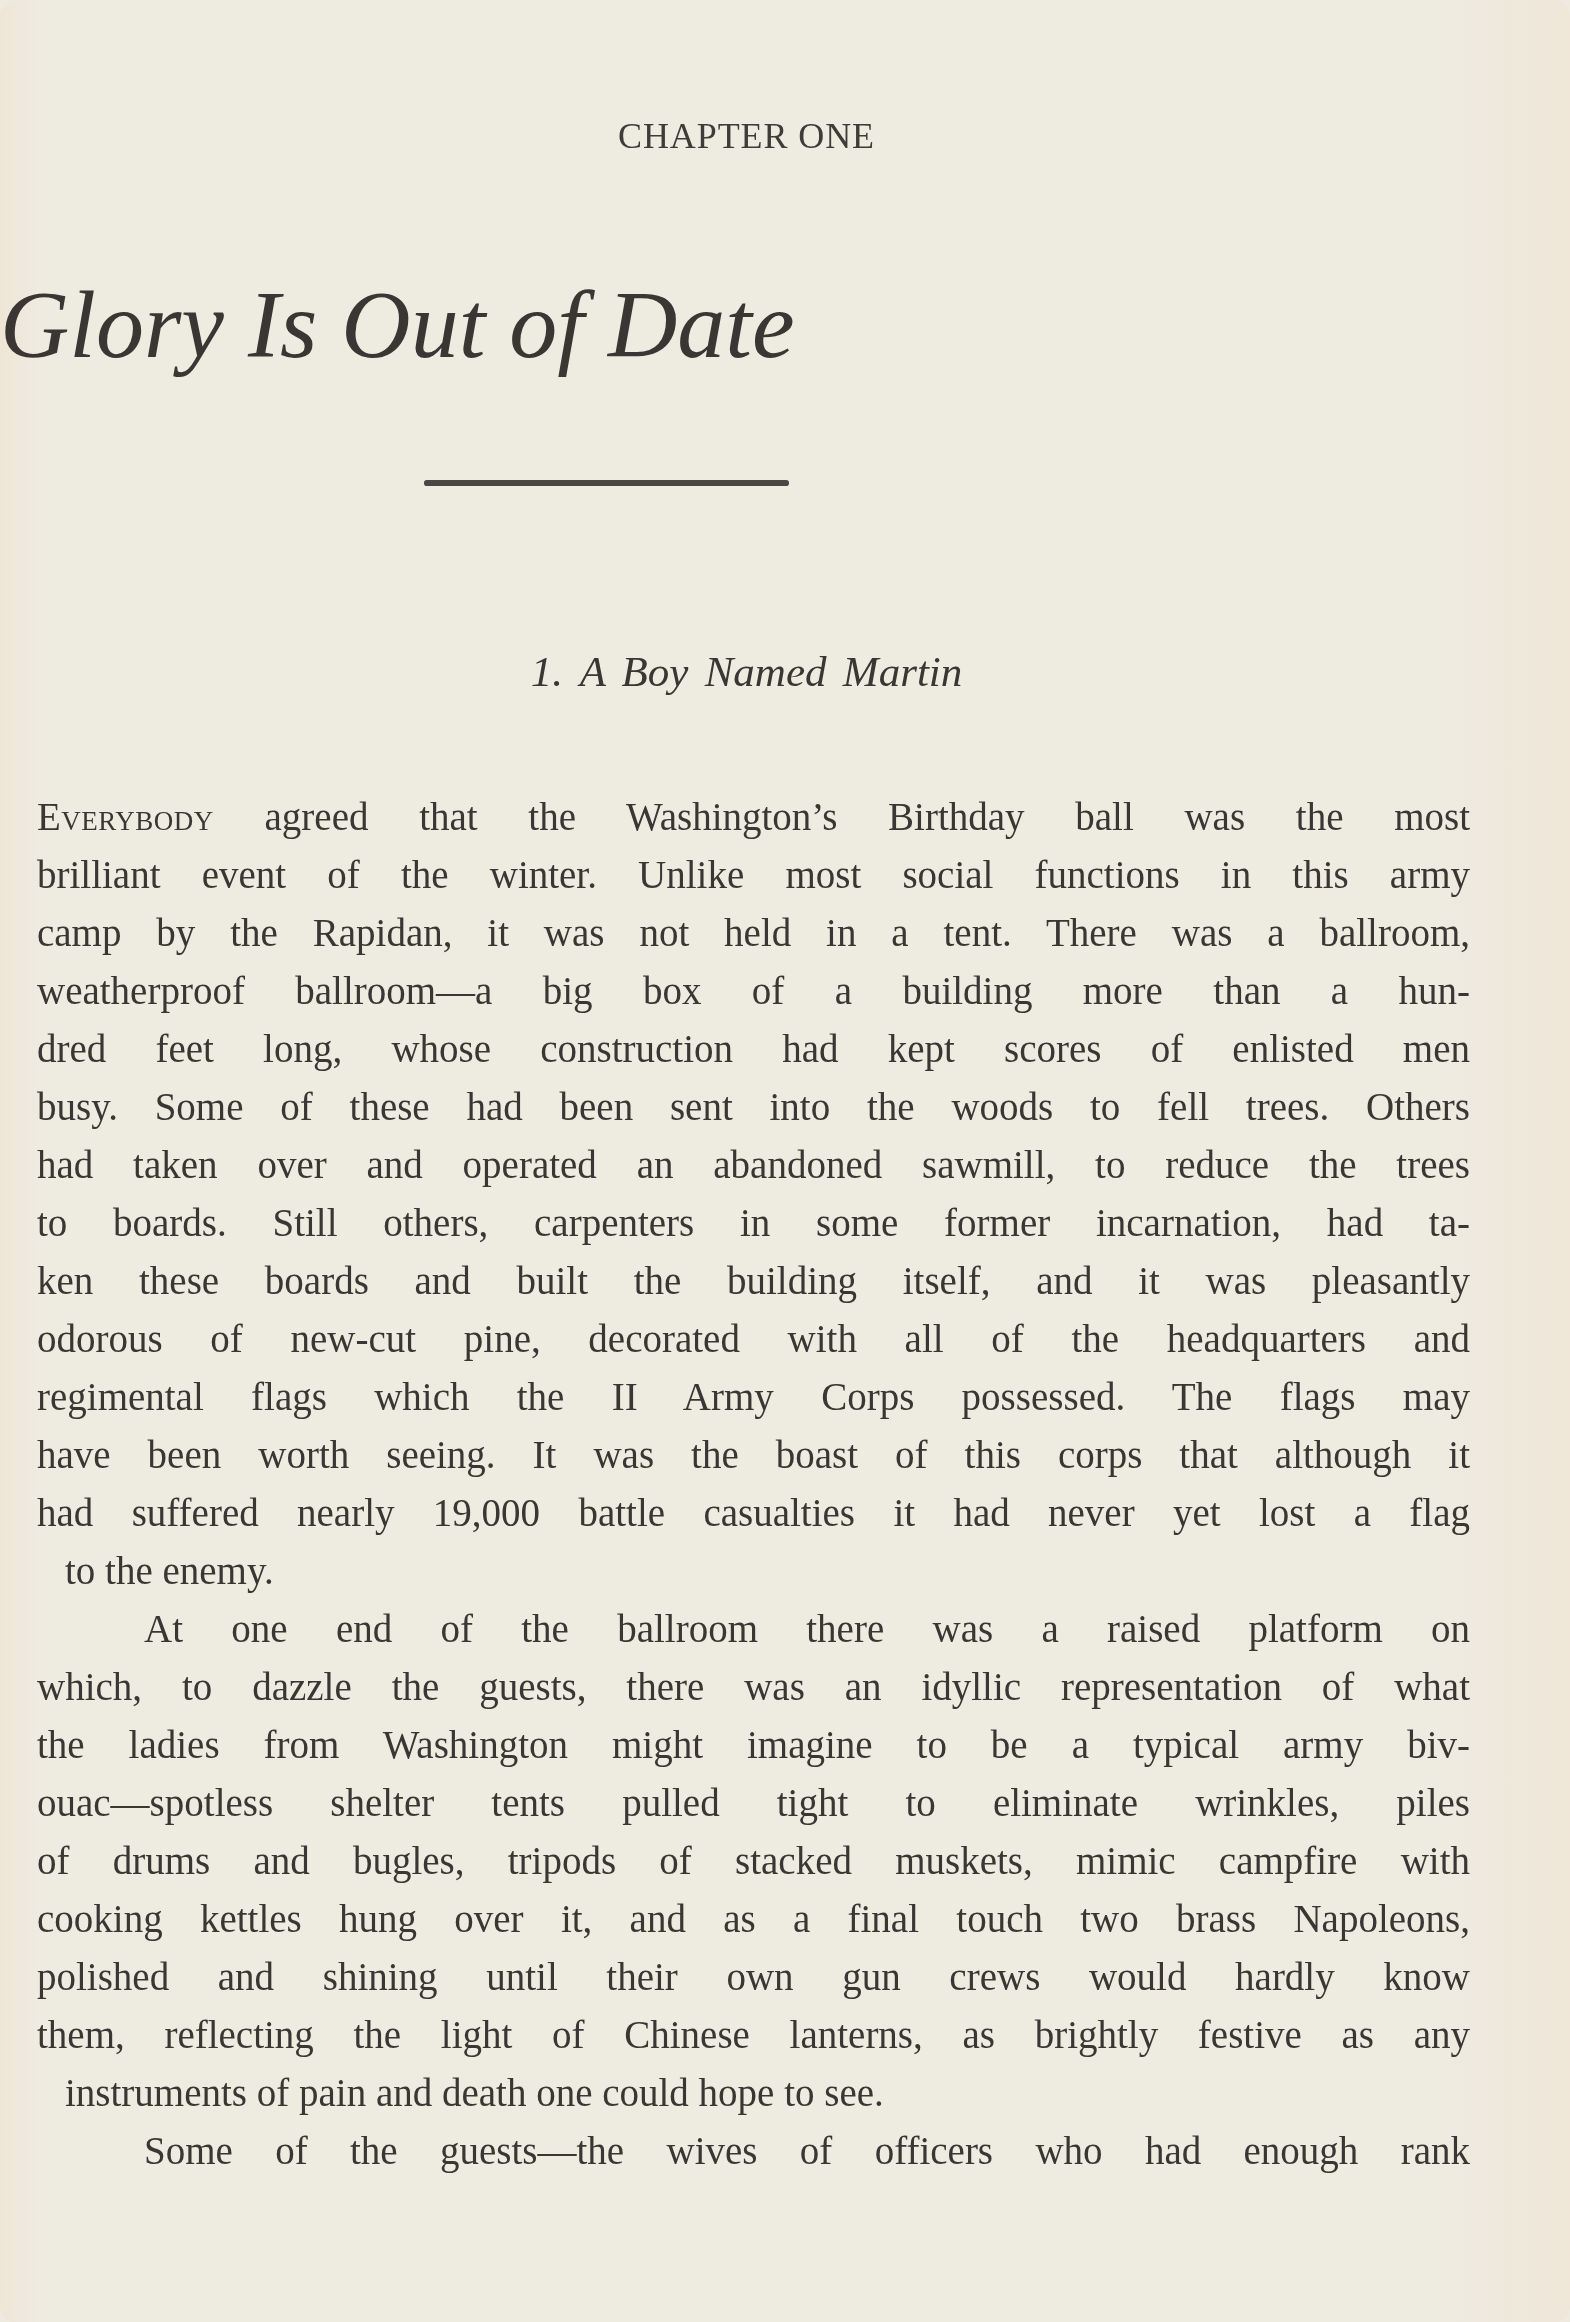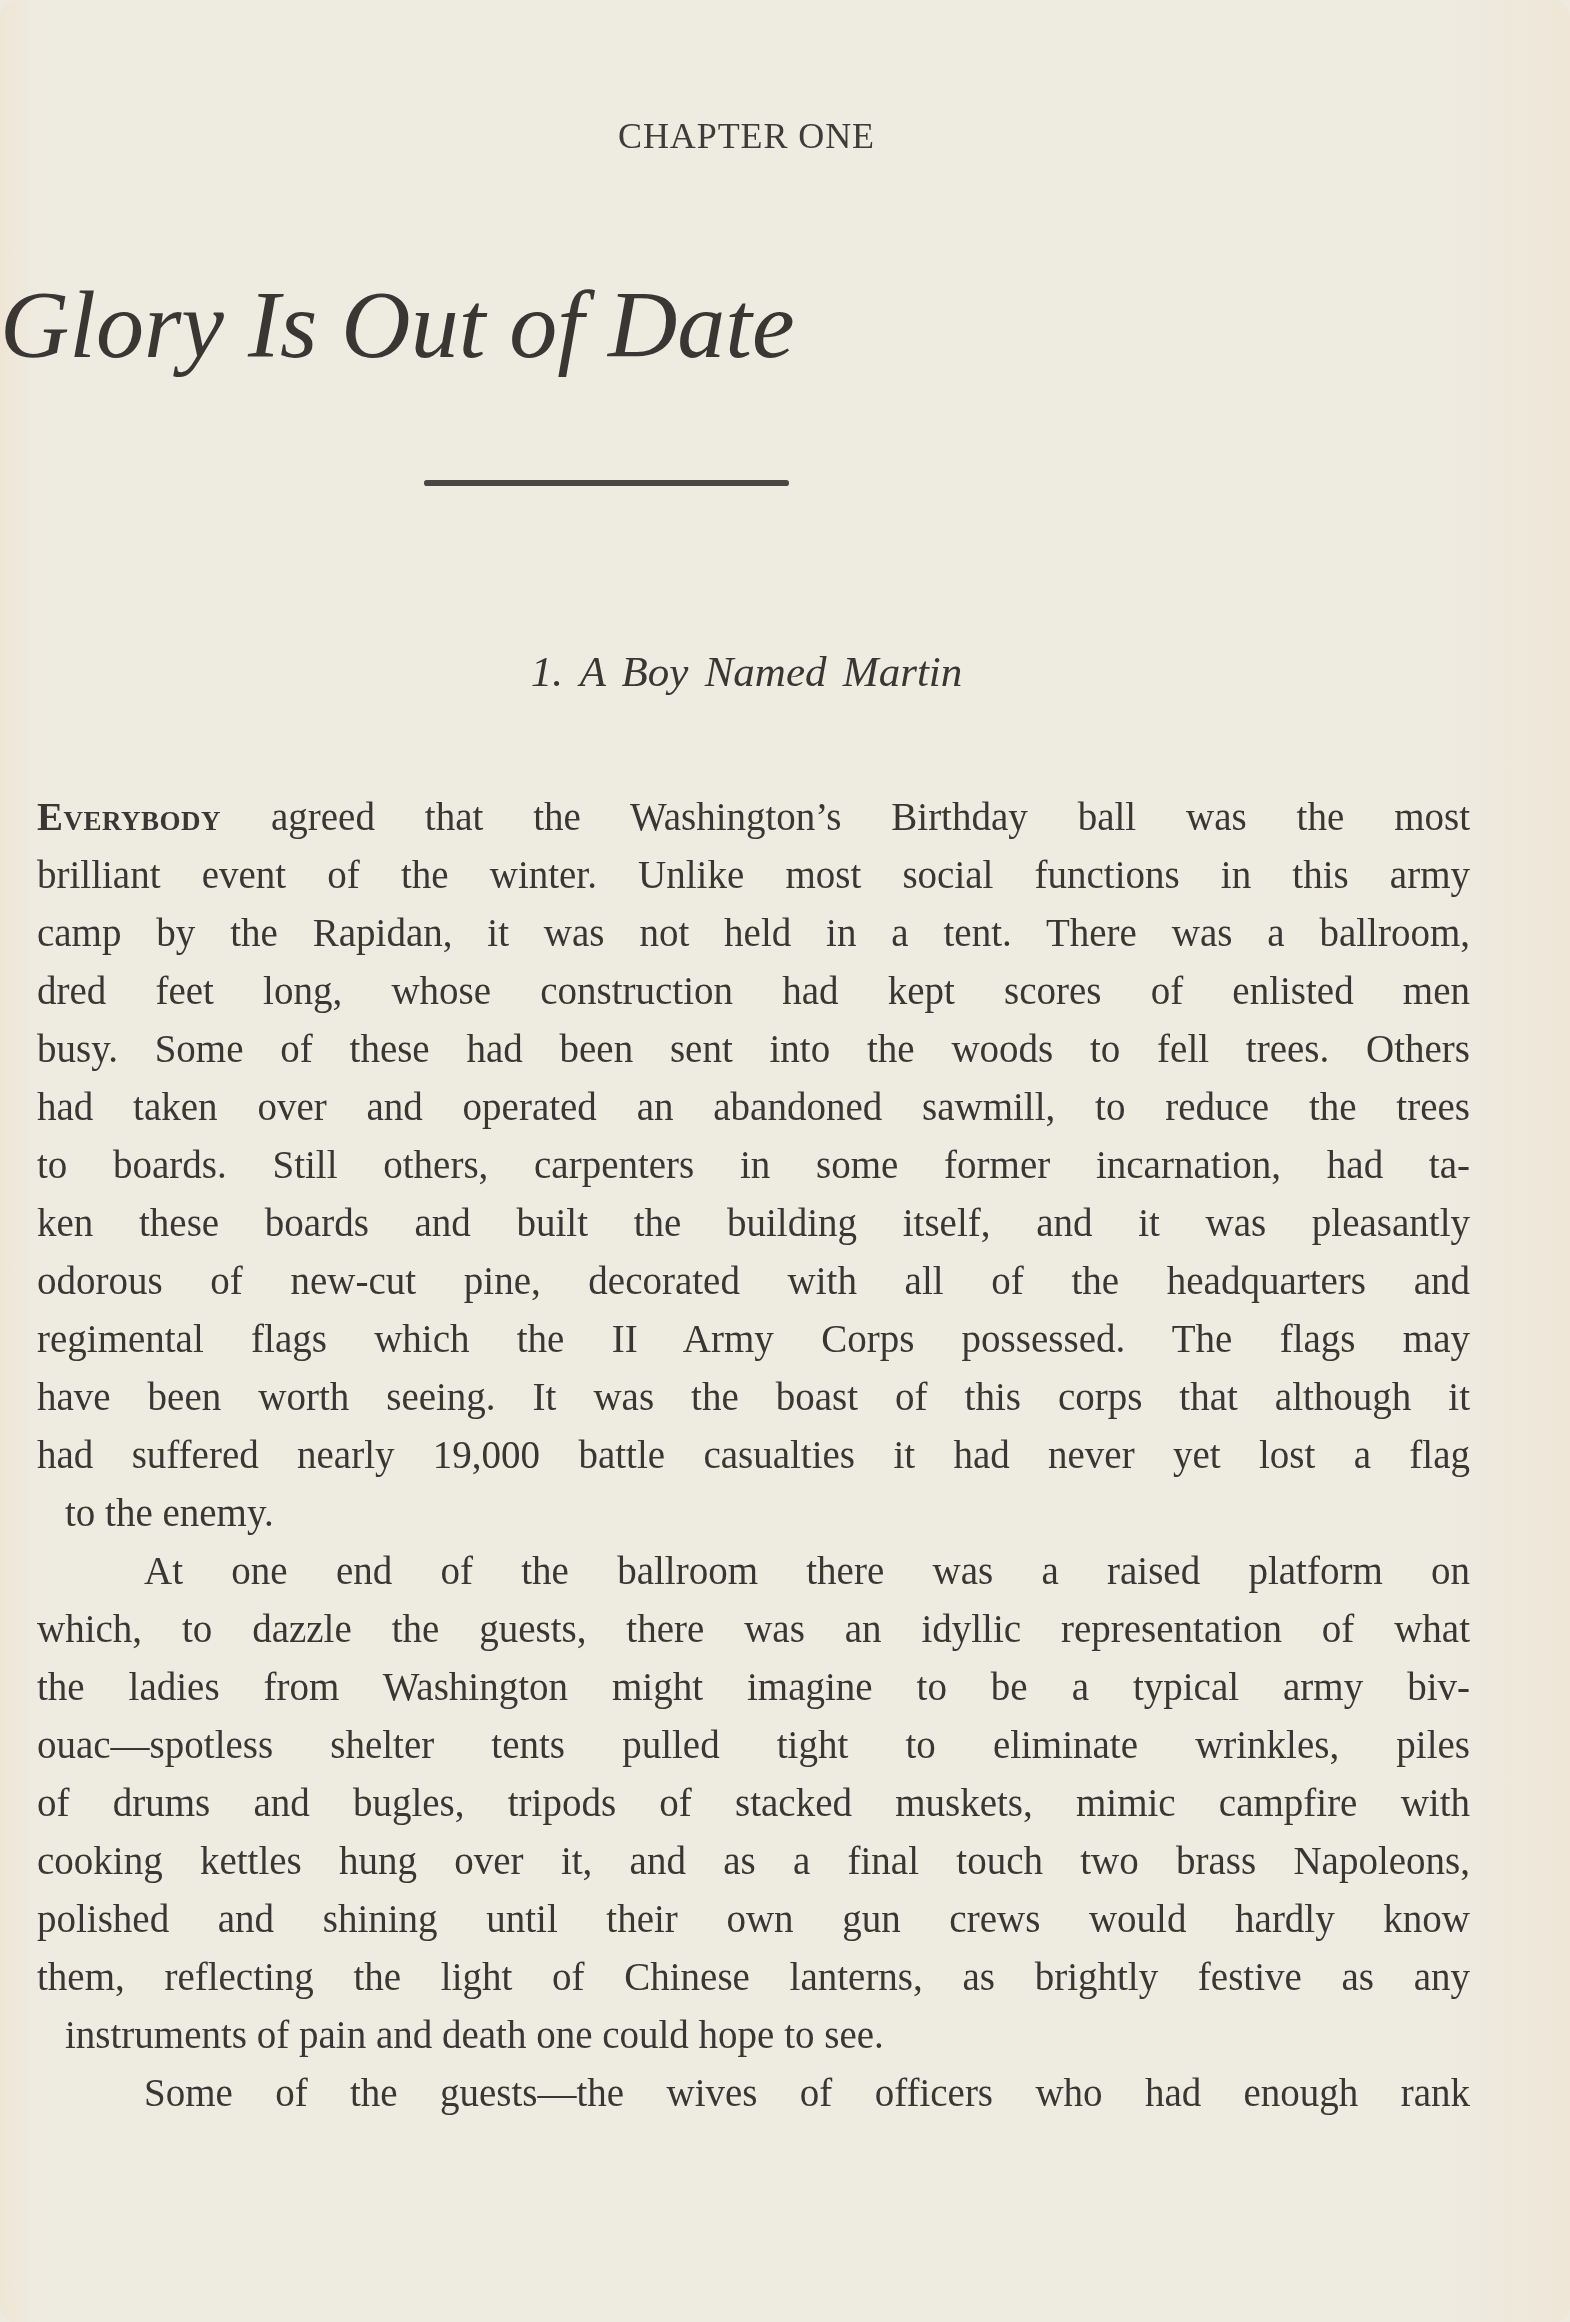--- a/index.html
+++ b/index.html
@@ -86,21 +86,20 @@
   .line.last {
     text-align-last: left;
     margin-left: 28px;
   }
   .line.indent {
     padding-left: 107px;
   }
   .smallcaps {
     font-variant: small-caps;
     letter-spacing: 0.5px;
-    font-weight: bold;
   }
 </style>
 </head>
 <body>
 
 <div class="page">
 
   <div class="chapter-label">CHAPTER ONE</div>
 
   <div class="chapter-title">Glory Is Out of Date</div>
@@ -110,20 +109,21 @@
   <div class="section-heading">
     <span class="num">1.</span><span>A Boy Named Martin</span>
   </div>
 
   <div class="body-text">
 
     <div>
       <span class="line"><span class="smallcaps">Everybody</span><span> agreed that the Washington’s Birthday ball was the most</span></span>
       <span class="line">brilliant event of the winter. Unlike most social functions in this army</span>
       <span class="line">camp by the Rapidan, it was not held in a tent. There was a ballroom,</span>
+      <span class="line">weatherproof ballroom—a big box of a building more than a hun-</span>
       <span class="line">dred feet long, whose construction had kept scores of enlisted men</span>
       <span class="line">busy. Some of these had been sent into the woods to fell trees. Others</span>
       <span class="line">had taken over and operated an abandoned sawmill, to reduce the trees</span>
       <span class="line">to boards. Still others, carpenters in some former incarnation, had ta-</span>
       <span class="line">ken these boards and built the building itself, and it was pleasantly</span>
       <span class="line">odorous of new-cut pine, decorated with all of the headquarters and</span>
       <span class="line">regimental flags which the II Army Corps possessed. The flags may</span>
       <span class="line">have been worth seeing. It was the boast of this corps that although it</span>
       <span class="line">had suffered nearly 19,000 battle casualties it had never yet lost a flag</span>
       <span class="line last">to the enemy.</span>

